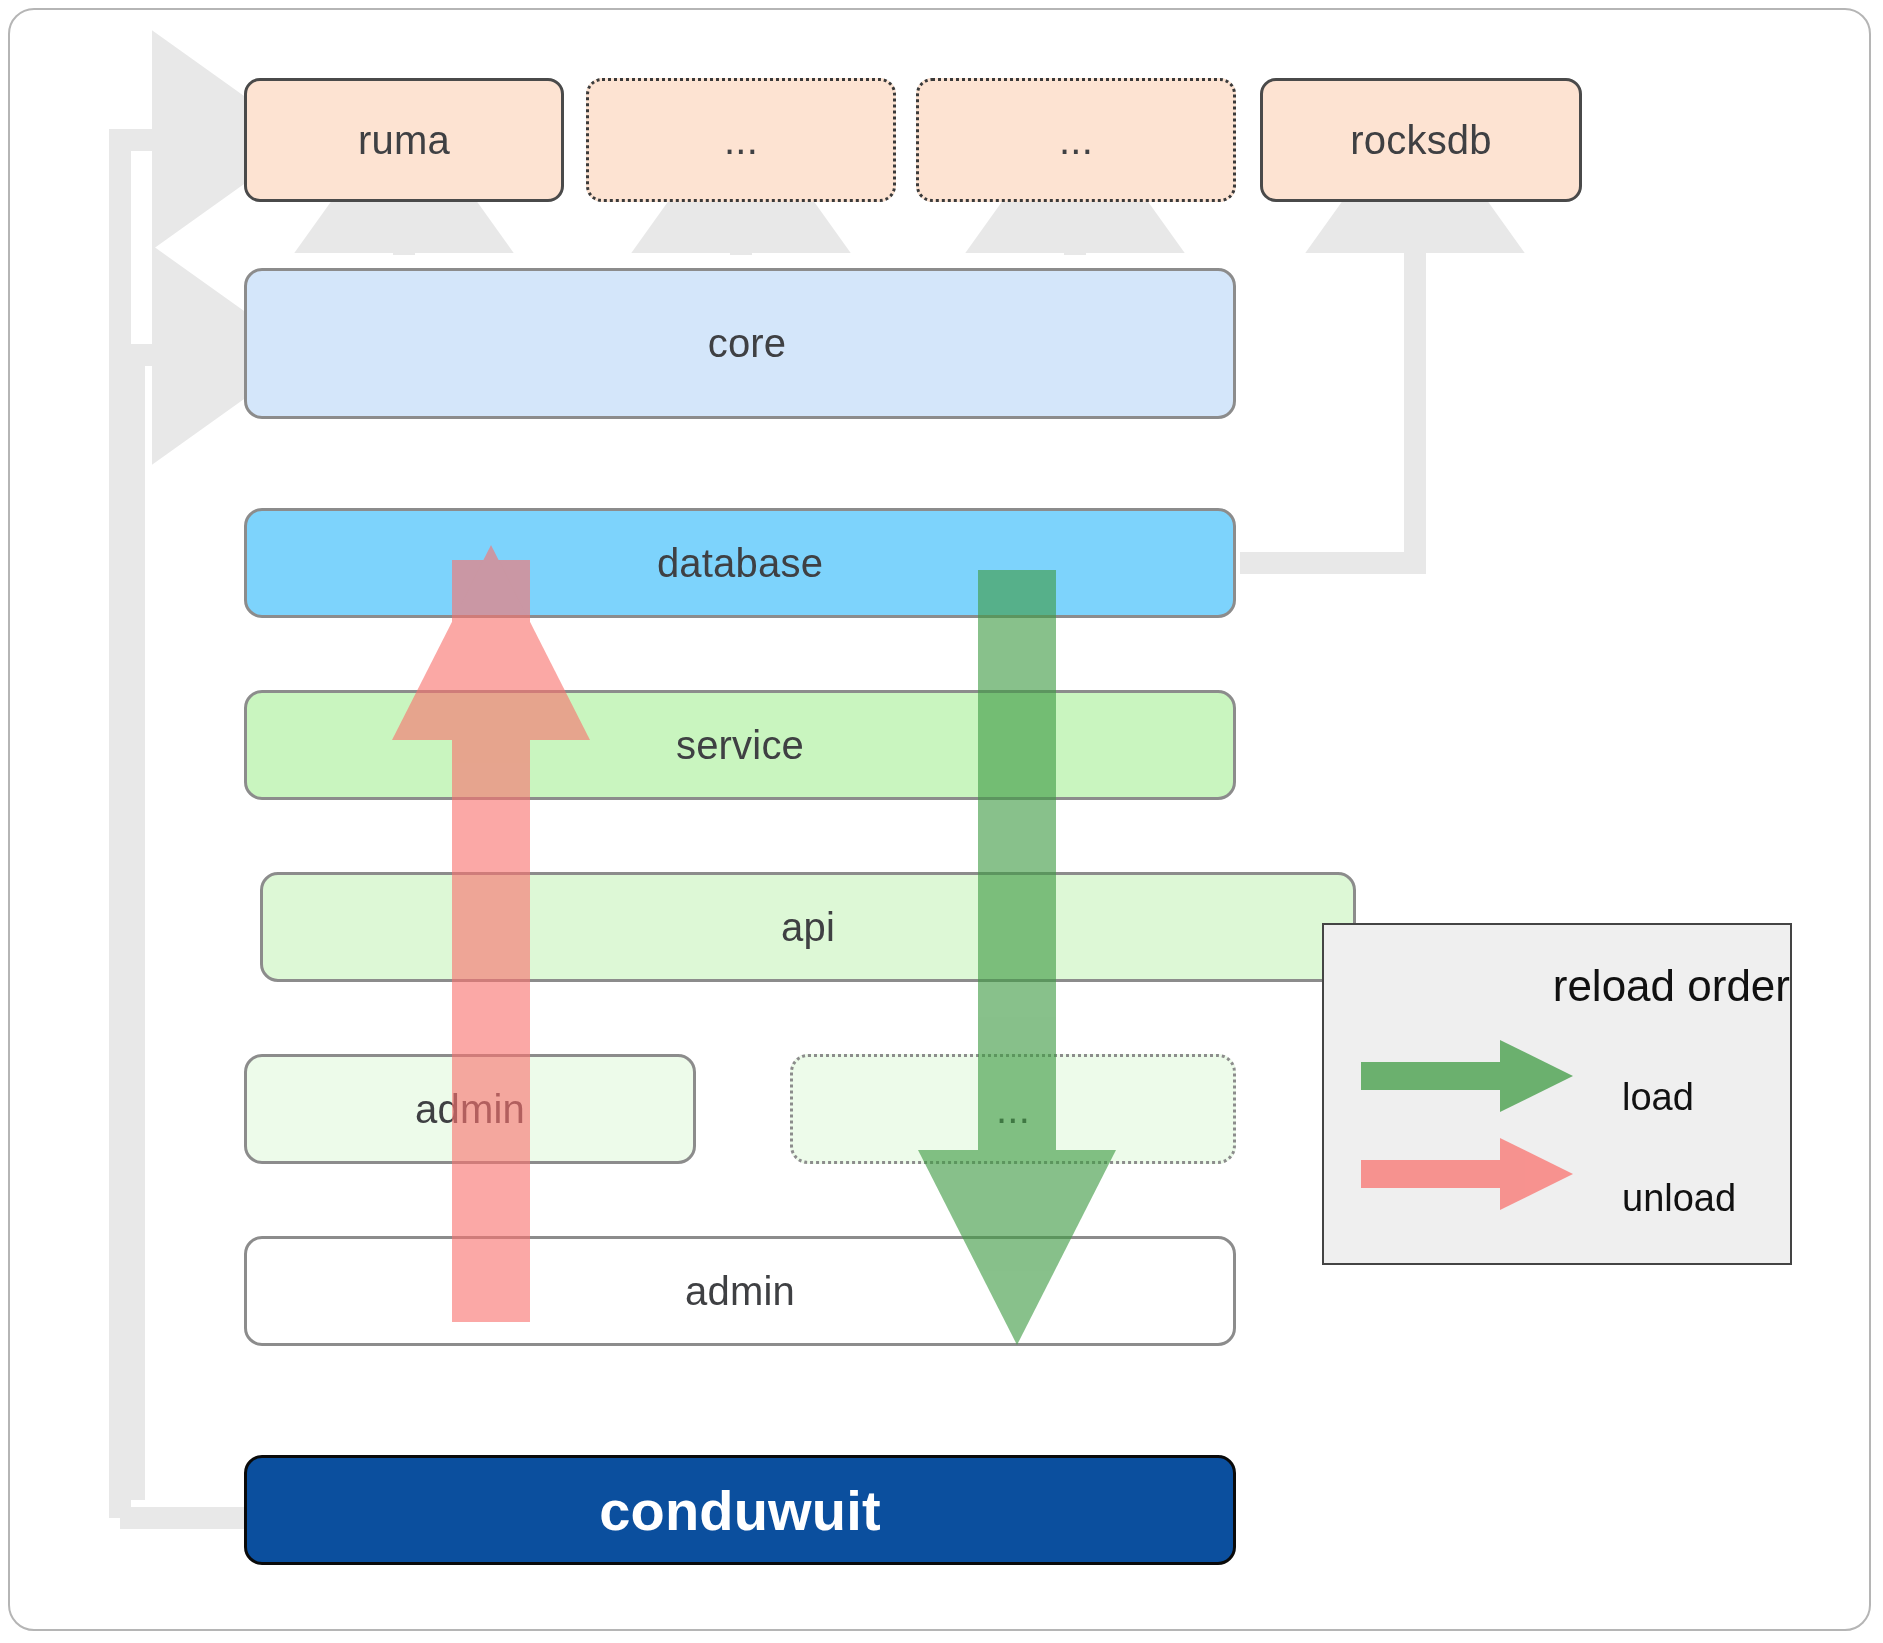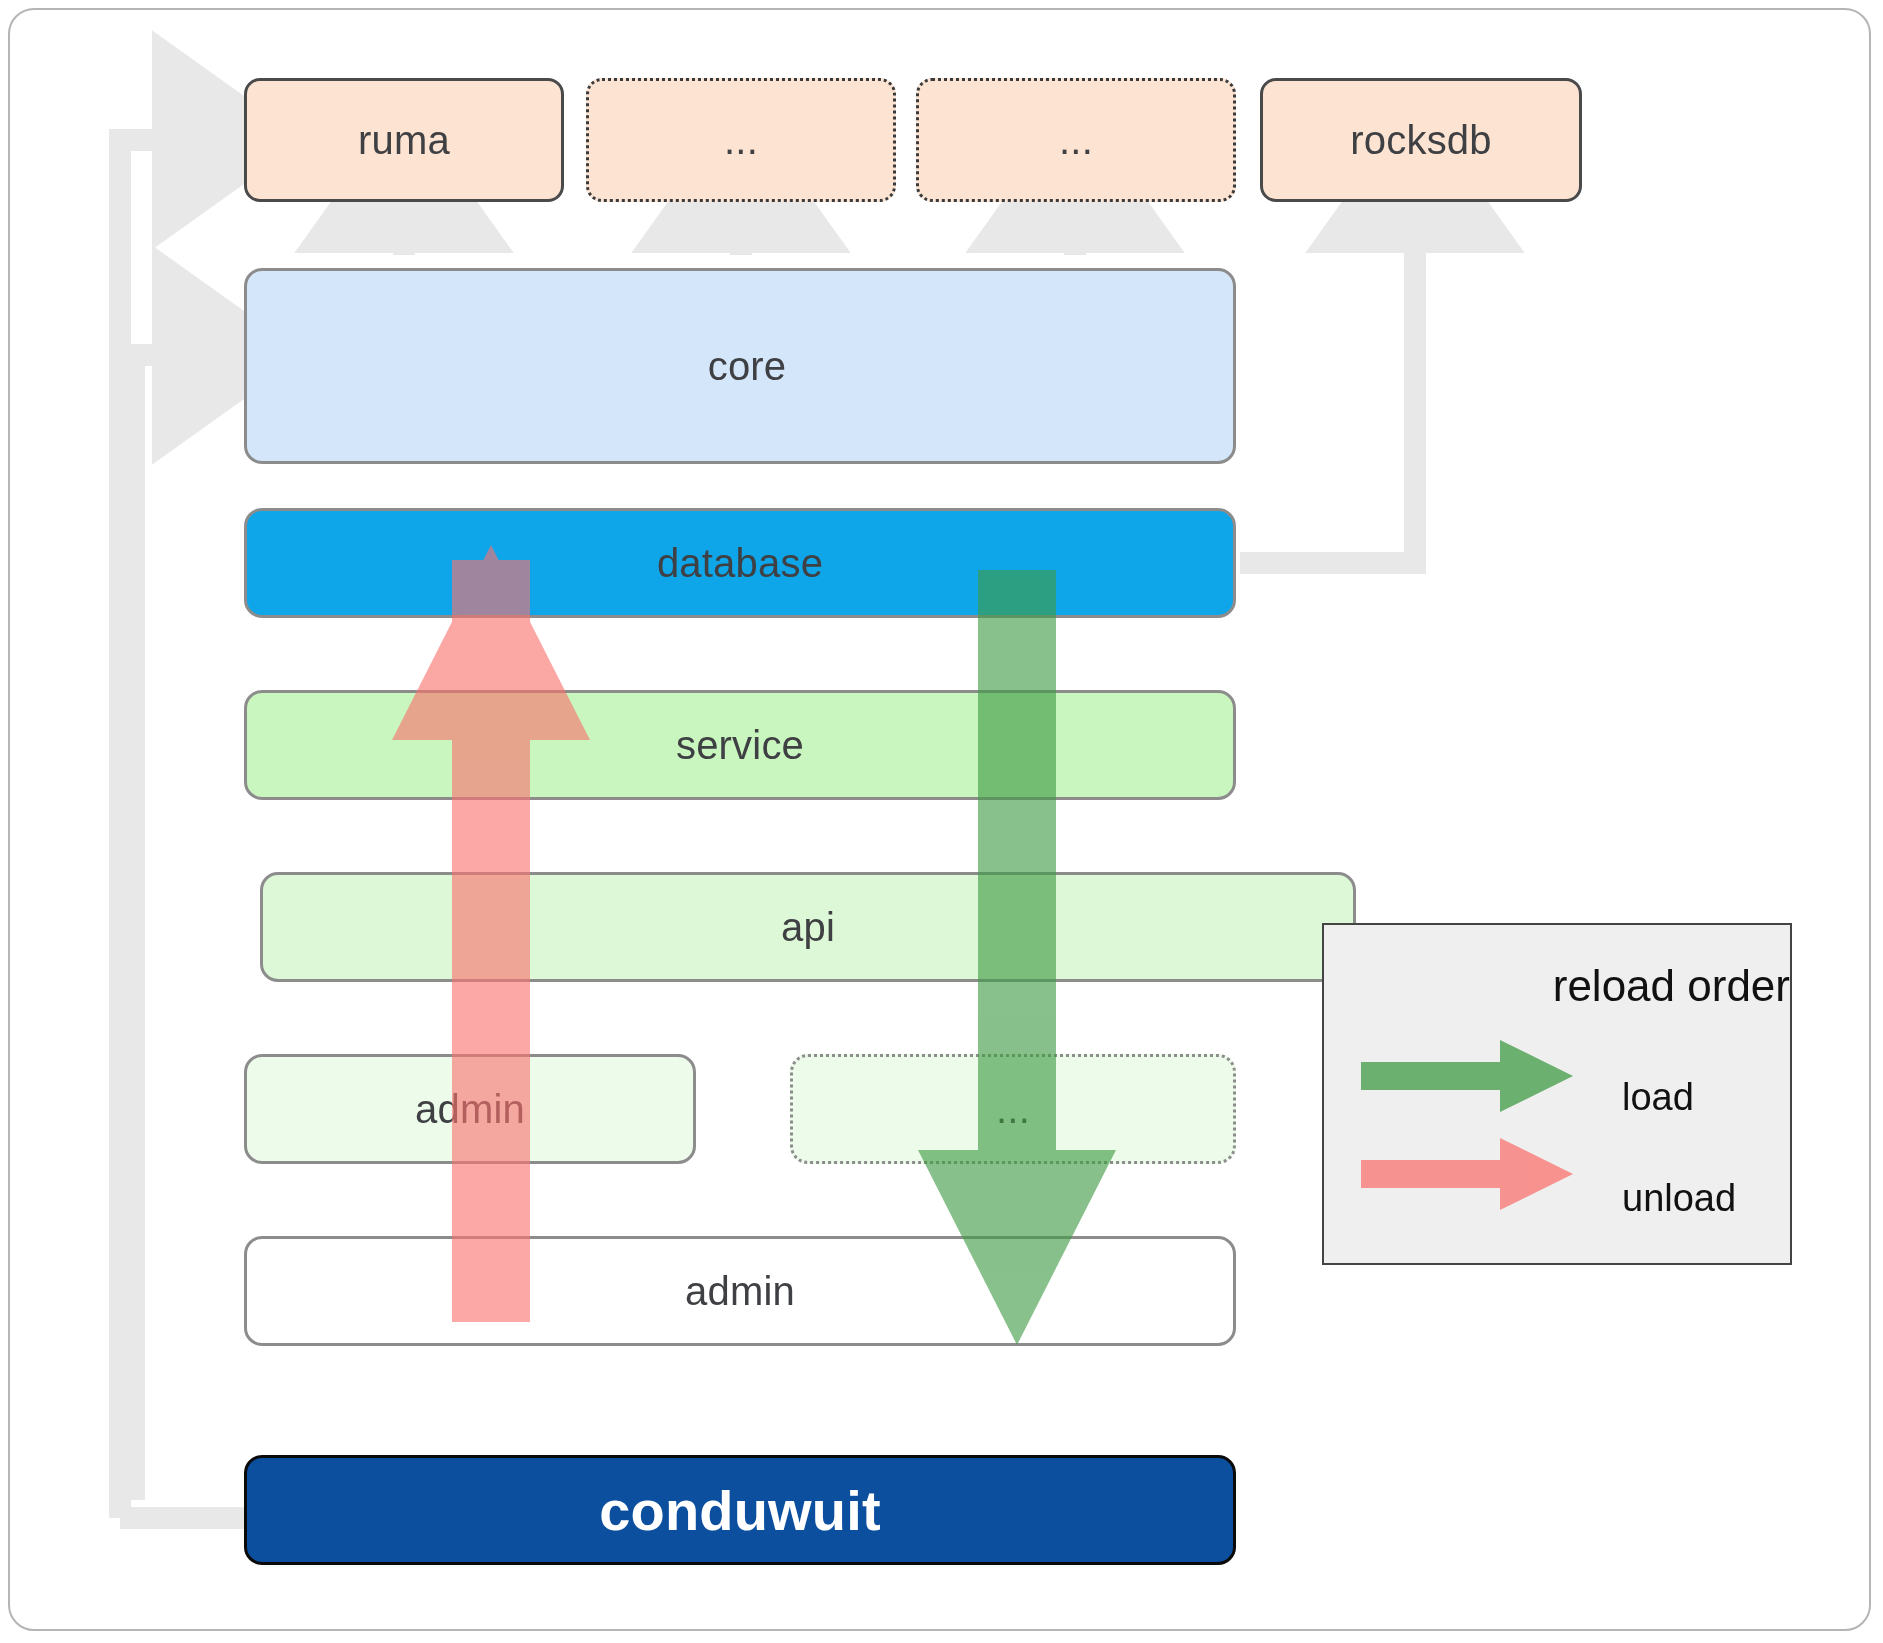--- a/index.html
+++ b/index.html
@@ -150,25 +150,25 @@
   </div>
 
   <div class="node crate dotted" style="left:916px; top:78px; width:320px; height:124px;">
     <span class="lbl">...</span>
   </div>
 
   <div class="node crate" style="left:1260px; top:78px; width:322px; height:124px;">
     <span class="lbl">rocksdb</span>
   </div>
 
-  <div class="node core-box" style="left:244px; top:268px; width:992px; height:196px;padding-left:14px;">
+  <div class="node core-box" style="left:244px; top:268px; width:992px; height:151px;padding-left:14px;">
     <span class="lbl">core</span>
   </div>
 
-  <div class="node layer" style="left:244px; top:508px; width:992px; height:110px; background:#0ea5e9;">
+  <div class="node layer" style="left:244px; top:508px; width:992px; height:110px; background:#7dd3fc;">
     <span class="lbl">database</span>
   </div>
 
   <div class="node layer" style="left:244px; top:690px; width:992px; height:110px; background:#c9f5bf;text-align:right;">
     <span class="lbl">service</span>
   </div>
 
   <div class="node layer" style="left:260px; top:872px; width:1096px; height:110px; background:#ddf8d6;justify-content:center;">
     <span class="lbl">api</span>
   </div>

